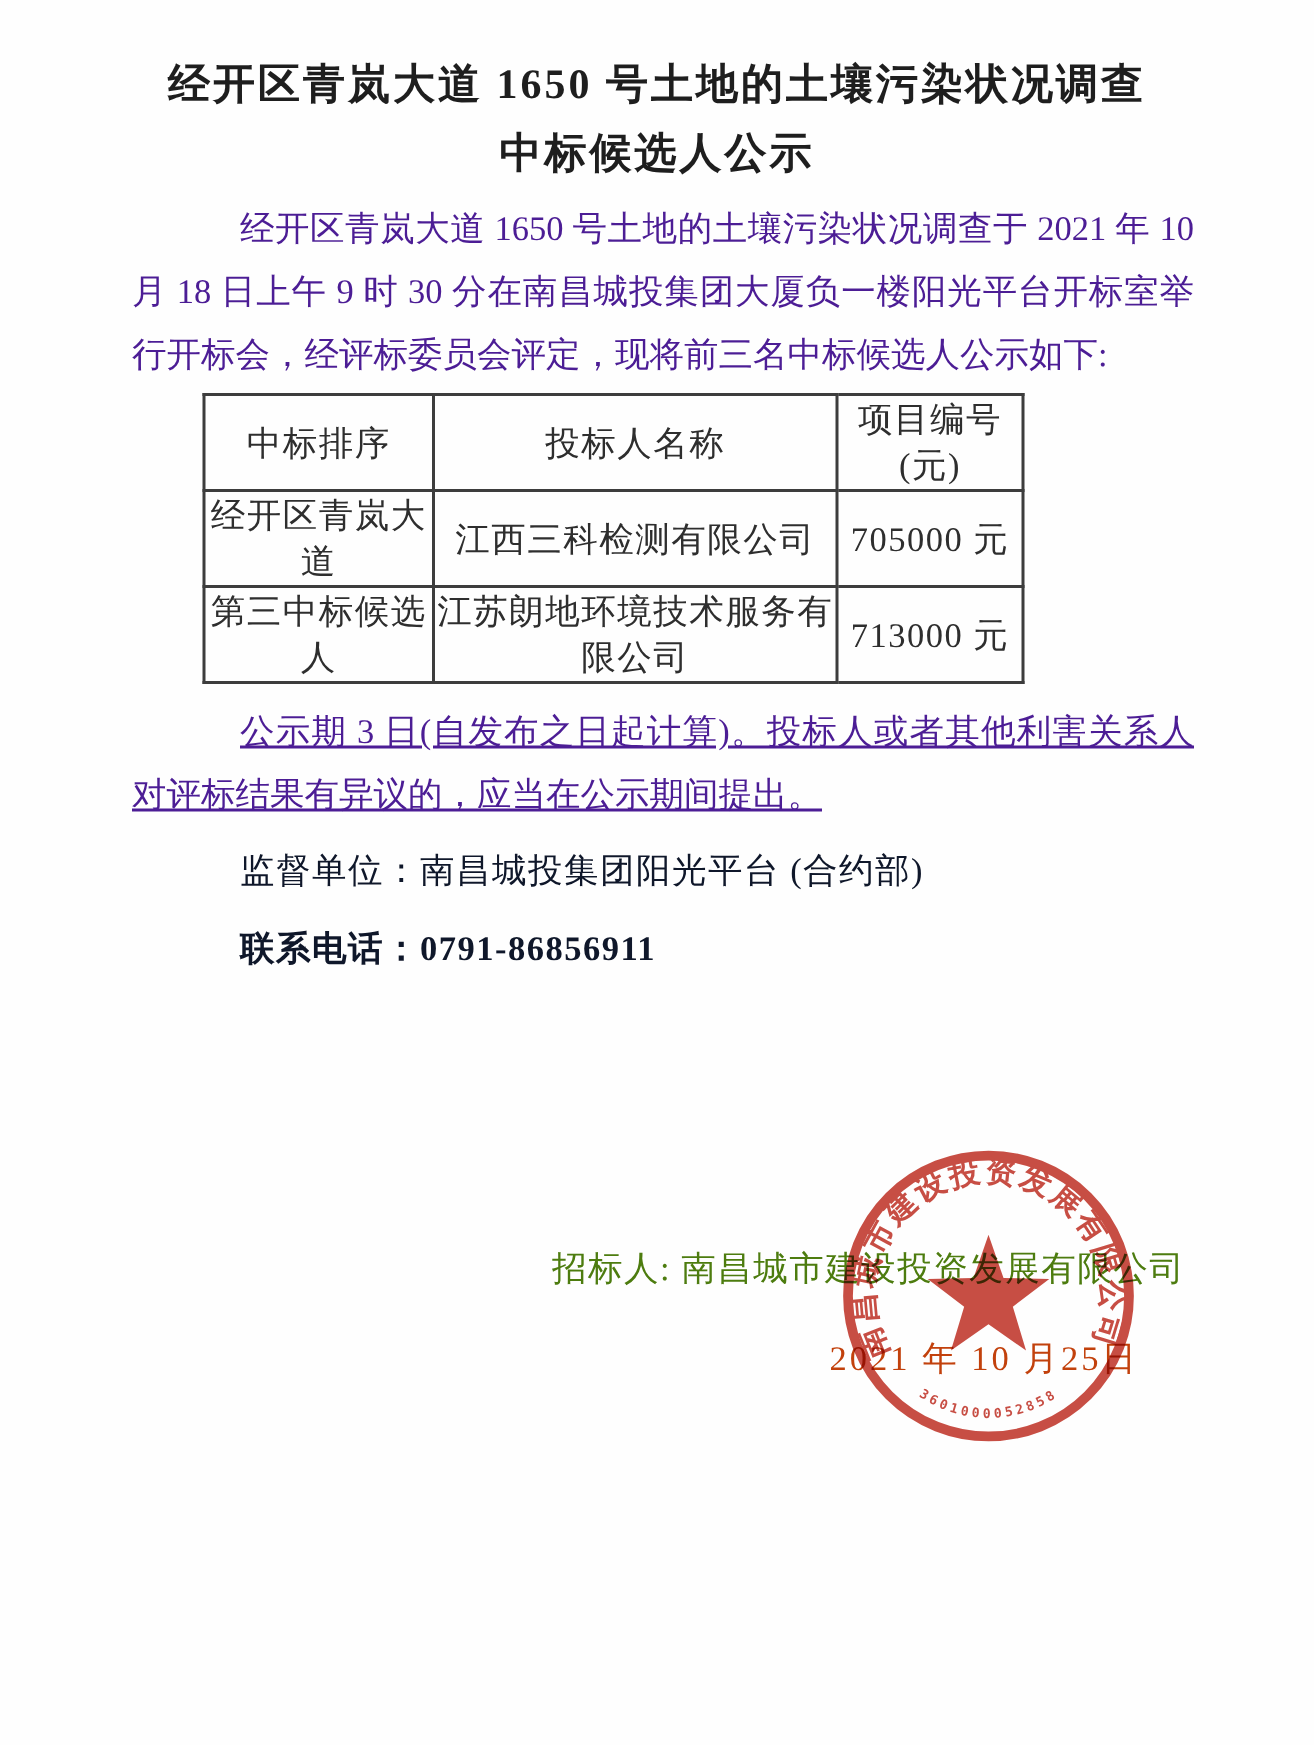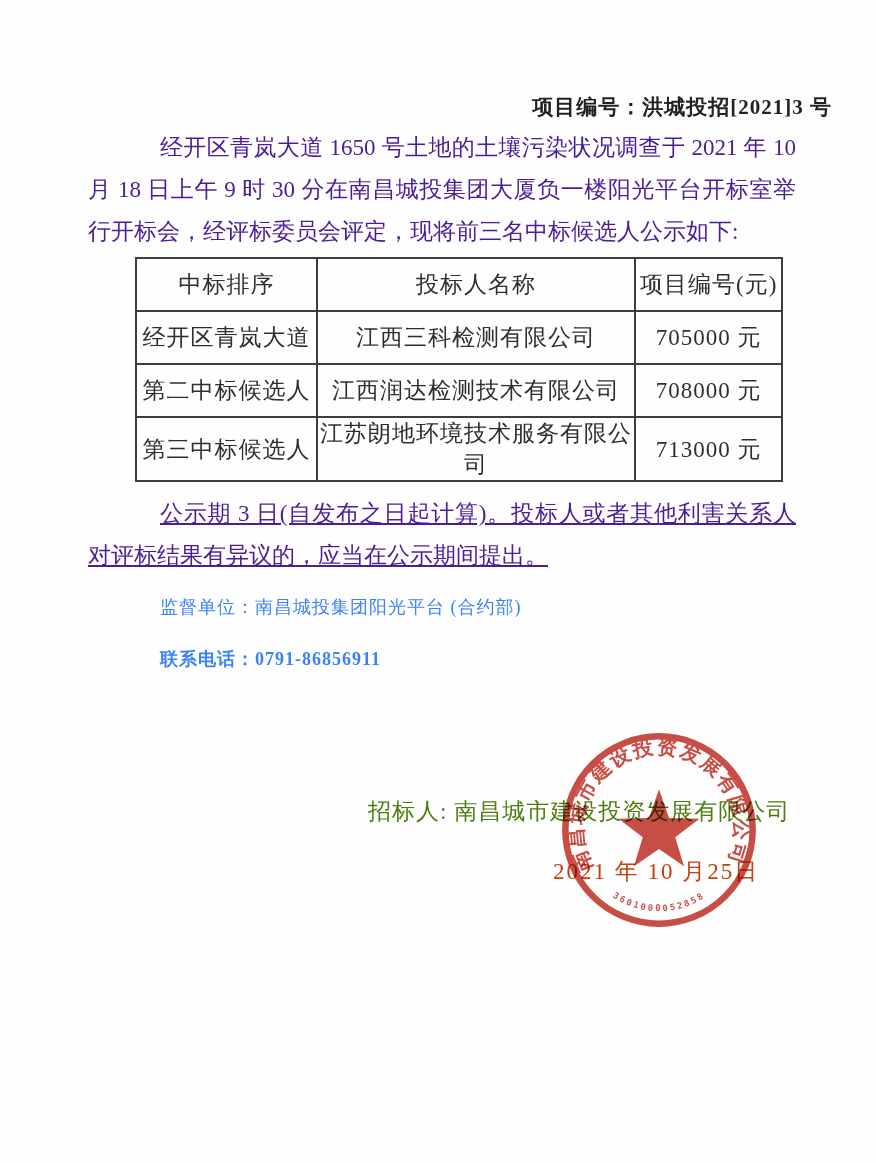--- a/index.html
+++ b/index.html
@@ -36,21 +36,21 @@
   .body-para {
     margin: 6px 80px 0 88px;
     font-size: 23px;
     line-height: 42px;
     text-align: justify;
     text-indent: 72px;
     color: #4c1d95;
   }
   .announce-table {
     margin: 4px 0 0 135px;
-    width: 648px;
+    width: 548px;
     border-collapse: collapse;
     table-layout: fixed;
     font-size: 23px;
     color: #2e2e2e;
   }
   .announce-table th, .announce-table td {
     border: 2px solid #3d3d3d;
     text-align: center;
     vertical-align: middle;
     height: 53px;
@@ -58,24 +58,24 @@
     letter-spacing: 1px;
   }
   .col-rank  { width: 28%; }
   .col-name  { width: 49.3%; }
   .col-price { width: 22.7%; }
 
   .para-after { margin-top: 11px; text-decoration: underline; }
 
   .info-line {
     margin-left: 88px;
-    font-size: 18px;
+    font-size: 23px;
     line-height: 44px;
     text-indent: 72px;
-    color: #3b82f6;
+    color: #0f172a;
     letter-spacing: 1px;
   }
   .info-supervisor { margin-top: 8px; }
   .info-phone { margin-top: 8px; font-weight: bold; }
 
   .tenderer-line {
     position: absolute;
     left: 368px;
     top: 776px;
     font-size: 23px;
@@ -103,22 +103,25 @@
     opacity: 0.85;
     mix-blend-mode: multiply;
     pointer-events: none;
   }
 </style>
 </head>
 <body>
 
 <div class="page">
 
-  <div class="project-no">项目编号：洪城投招[2021]3 号</div>
 
+  <div class="doc-title">
+    <div>经开区青岚大道 1650 号土地的土壤污染状况调查</div>
+    <div>中标候选人公示</div>
+  </div>
 
   <p class="body-para">经开区青岚大道 1650 号土地的土壤污染状况调查于 2021 年 10 月 18 日上午 9 时 30 分在南昌城投集团大厦负一楼阳光平台开标室举行开标会，经评标委员会评定，现将前三名中标候选人公示如下:</p>
 
   <table class="announce-table">
     <colgroup>
       <col class="col-rank">
         <col class="col-name">
         <col class="col-price">
     </colgroup>
     <thead>
@@ -126,25 +129,20 @@
         <th>中标排序</th>
         <th>投标人名称</th>
         <th>项目编号(元)</th>
       </tr>
     </thead>
     <tbody>
       <tr>
         <td>经开区青岚大道</td>
         <td>江西三科检测有限公司</td>
         <td>705000 元</td>
-      </tr>
-      <tr>
-        <td>第二中标候选人</td>
-        <td>江西润达检测技术有限公司</td>
-        <td>708000 元</td>
       </tr>
       <tr>
         <td>第三中标候选人</td>
         <td>江苏朗地环境技术服务有限公司</td>
         <td>713000 元</td>
       </tr>
     </tbody>
   </table>
 
   <p class="body-para para-after">公示期 3 日(自发布之日起计算)。投标人或者其他利害关系人对评标结果有异议的，应当在公示期间提出。</p>

